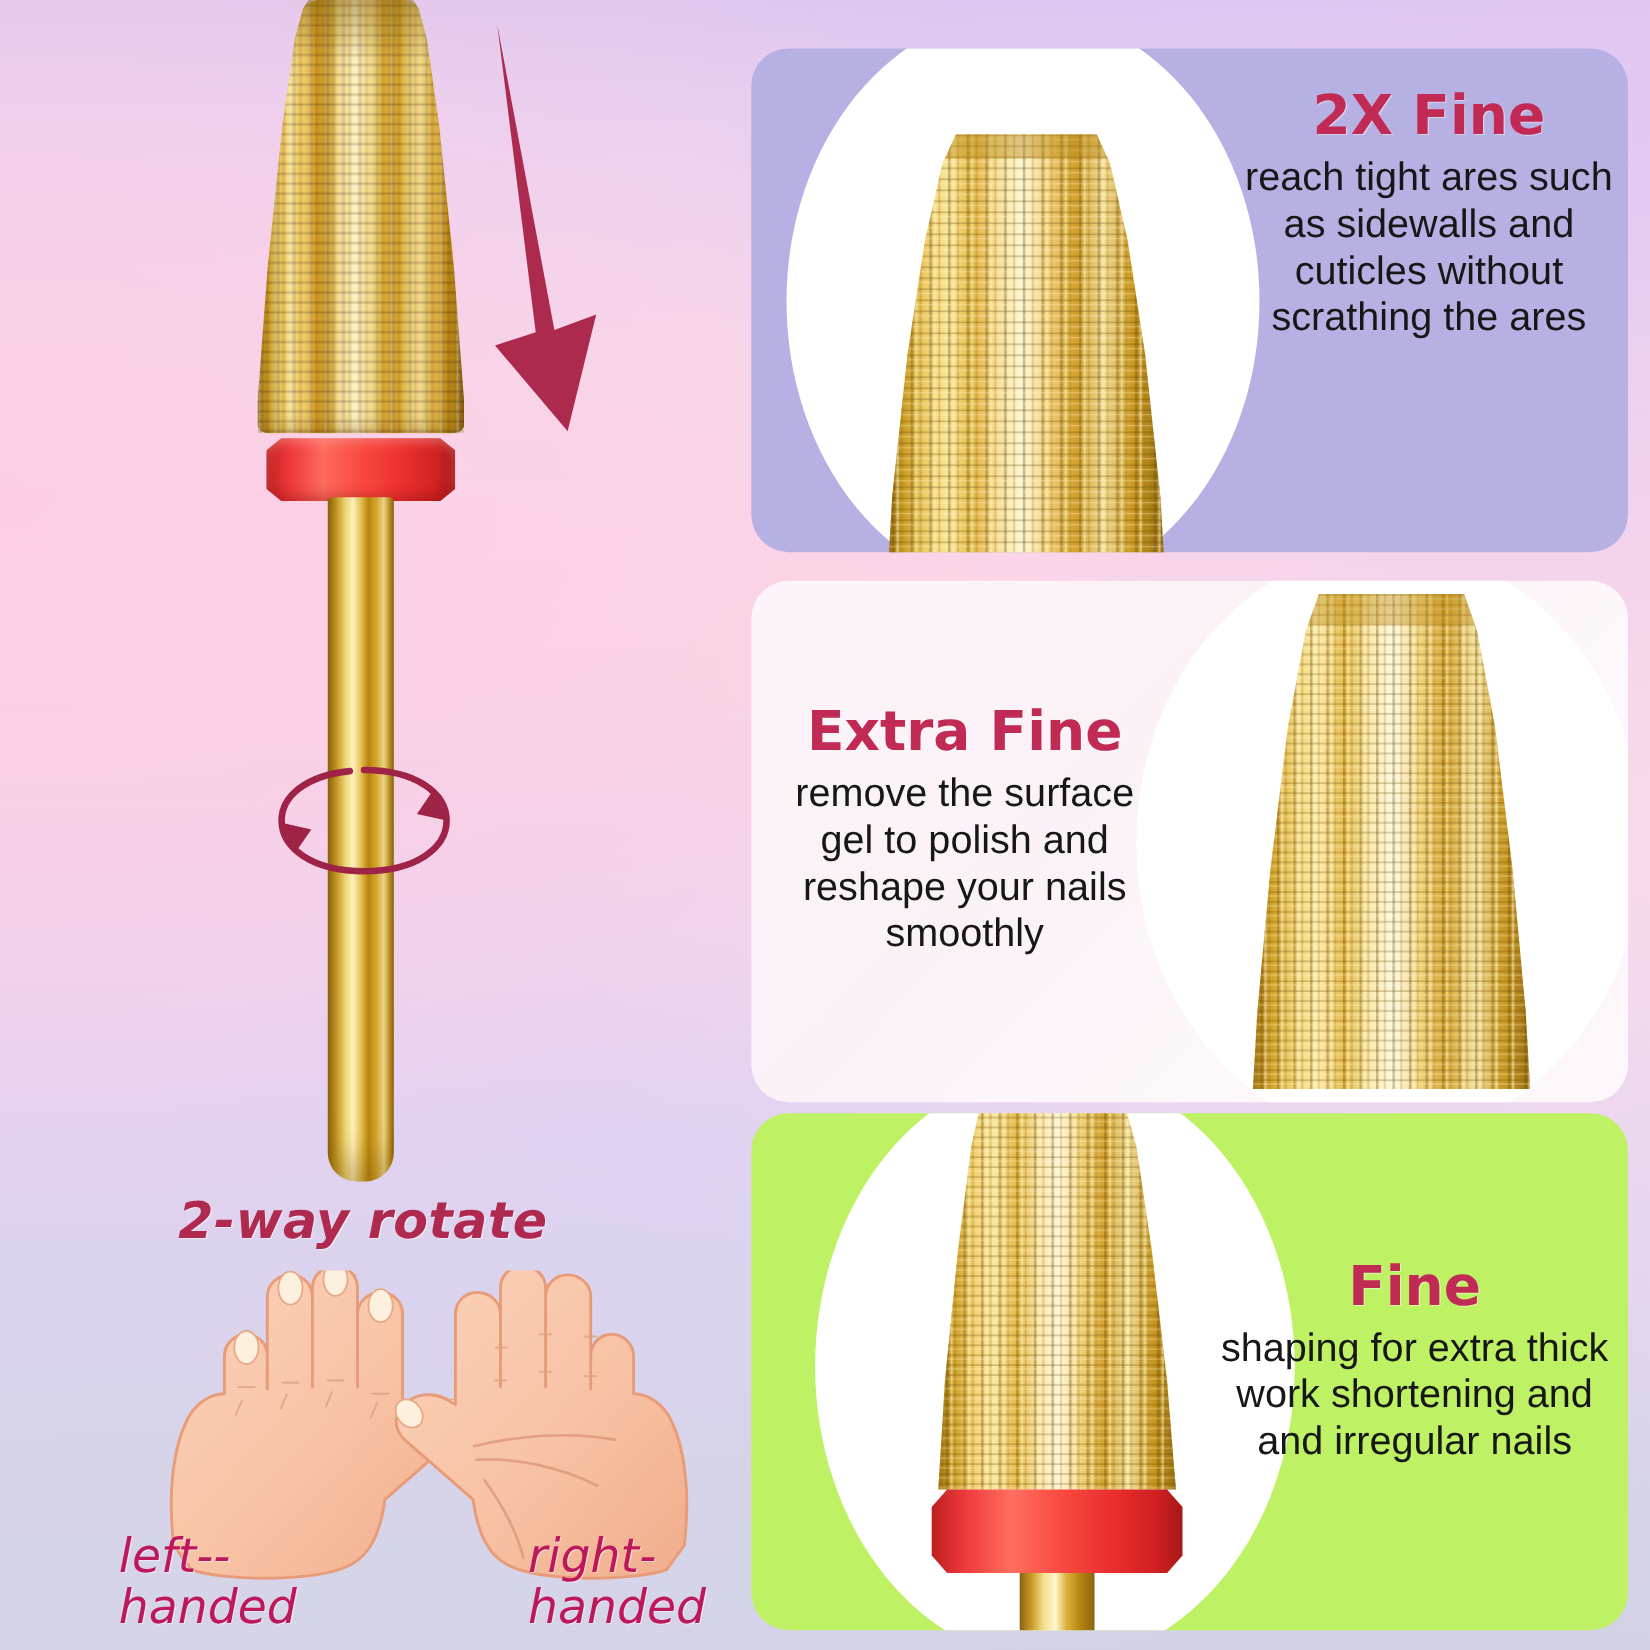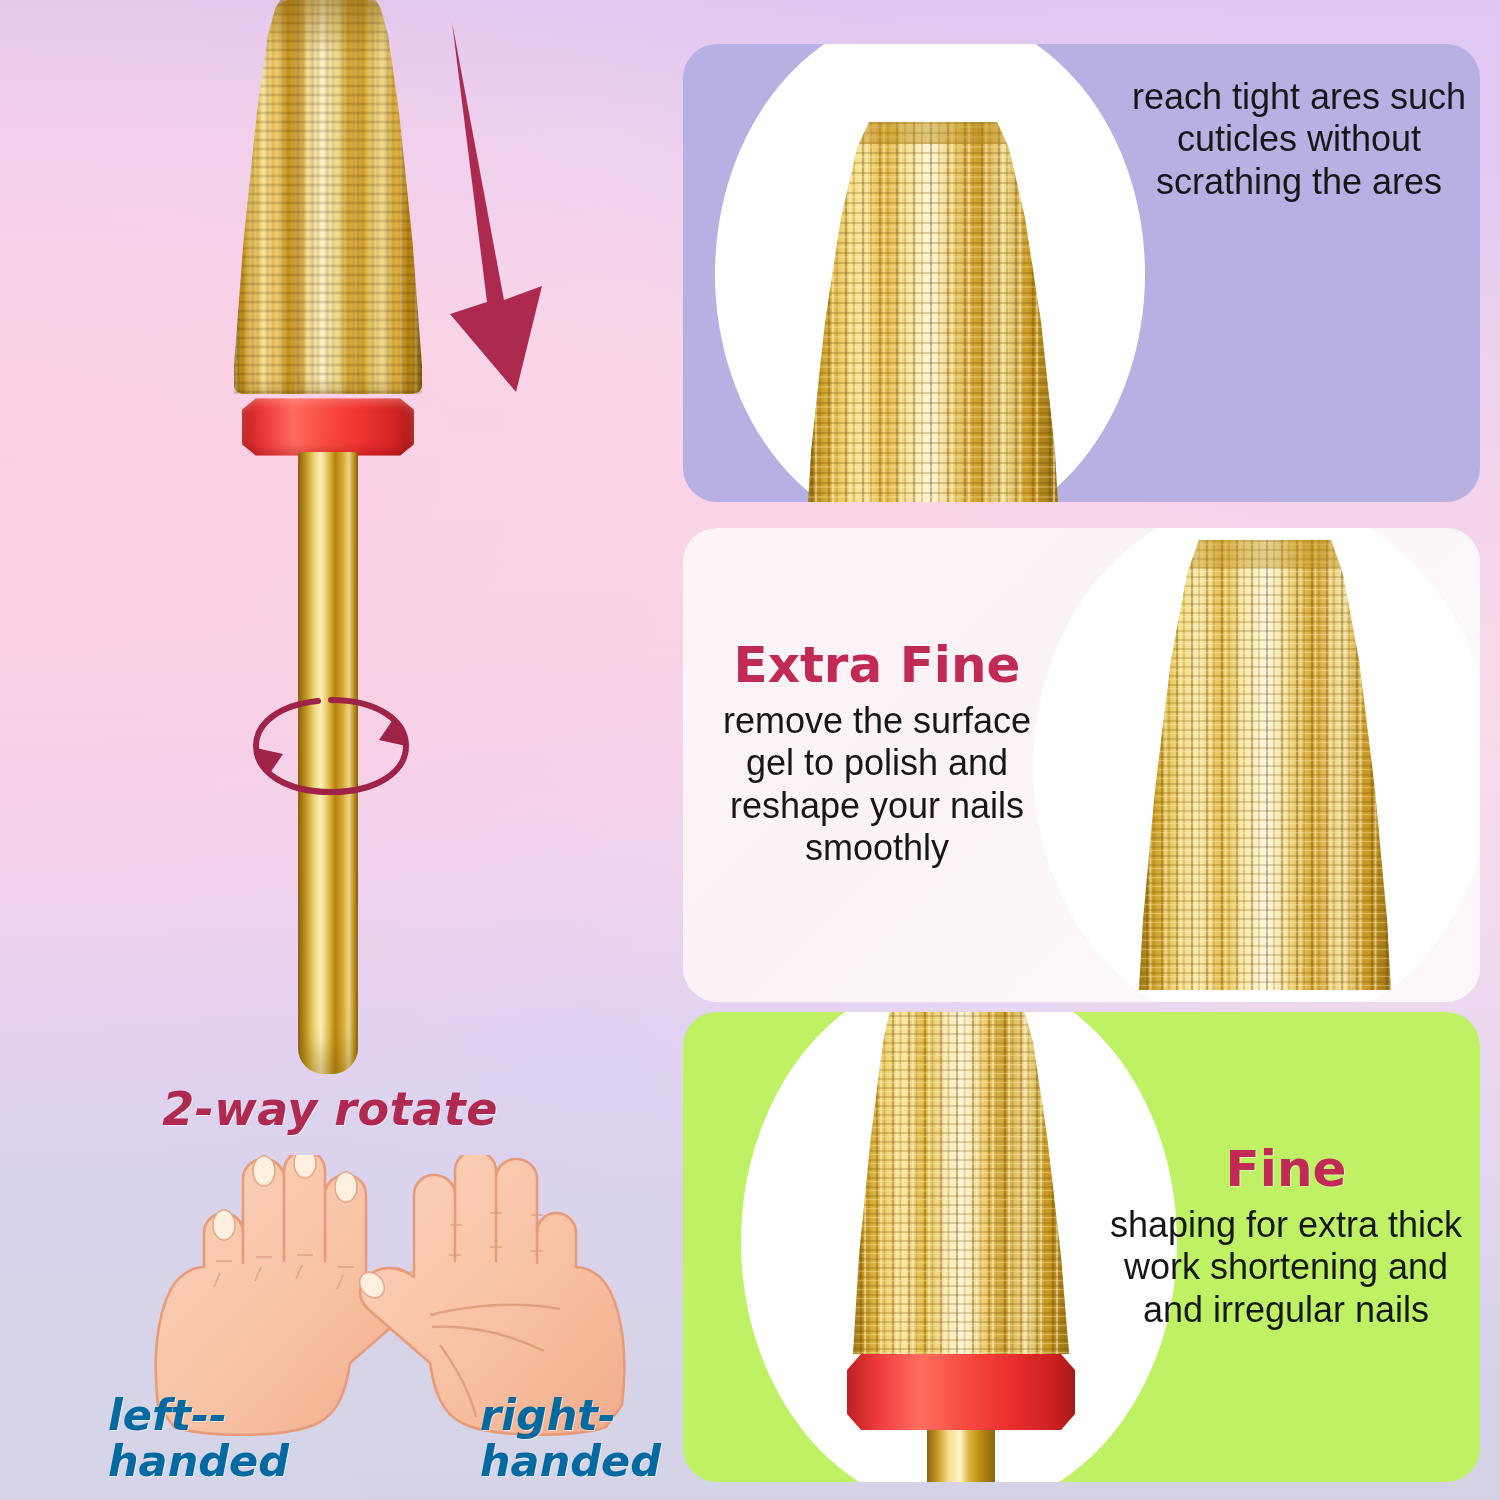--- a/index.html
+++ b/index.html
@@ -119,22 +119,22 @@
     font-style:italic;font-weight:bold;font-size:46px;
     color:#b02a4f;letter-spacing:.5px;
     text-shadow:1px 1px 0 rgba(255,255,255,.55);
   }
 
   .hands{position:absolute;left:140px;top:1155px;width:500px;height:290px;}
 
   .hand-label{
     position:absolute;
     font-family:"DejaVu Sans",sans-serif;
-    font-style:italic;font-weight:bold;font-size:43px;
-    color:#0369a1;line-height:1.08;
+    font-style:italic;font-weight:normal;font-size:43px;
+    color:#be185d;line-height:1.08;
     text-shadow:1px 1px 0 rgba(255,255,255,.5);
   }
   .hand-label.left{left:108px;top:1392px;text-align:left;}
   .hand-label.right{left:480px;top:1392px;text-align:left;}
 
   
   .card{position:absolute;border-radius:34px;overflow:hidden;}
   .card.c1{left:683px;top:44px;width:797px;height:458px;background:#b7b0e2;}
   .card.c2{left:683px;top:528px;width:797px;height:474px;
            background:linear-gradient(135deg,#fdf4fa 0%,#fbf2f8 40%,#fdf8fb 70%,#fdf6fa 100%);}
@@ -304,22 +304,24 @@
         <path d="M0 1 H17" stroke="#6d4a06" stroke-width="1.6" opacity=".35"></path>
         <path d="M0 5 H17" stroke="#fff2bf" stroke-width="1.3" opacity=".4"></path>
       </pattern>
     </defs>
     <path id="head1" d="M76 0 L204 0 L216 26 L232 96 L248 200 L262 330 L266 400 L14 400 L18 330 L32 200 L48 96 L64 26 Z" fill="url(#g1)"></path>
     <path d="M76 0 L204 0 L216 26 L232 96 L248 200 L262 330 L266 400 L14 400 L18 330 L32 200 L48 96 L64 26 Z" fill="url(#fl1)" opacity=".85"></path>
     <path d="M76 0 L204 0 L214 22 L66 22 Z" fill="#b8891a" opacity=".45"></path>
   </svg>
 
   <div class="card-text">
+    <div class="card-title">2X Fine</div>
     <div class="card-body">
       <div>reach tight ares such</div>
+      <div>as sidewalls and</div>
       <div>cuticles without</div>
       <div>scrathing the ares</div>
     </div>
   </div>
 </div>
 
 <div class="card c2">
   <div class="circle"></div>
 
   <svg style="position:absolute;left:432px;top:12px;" width="300" height="450" viewBox="0 0 300 450">

